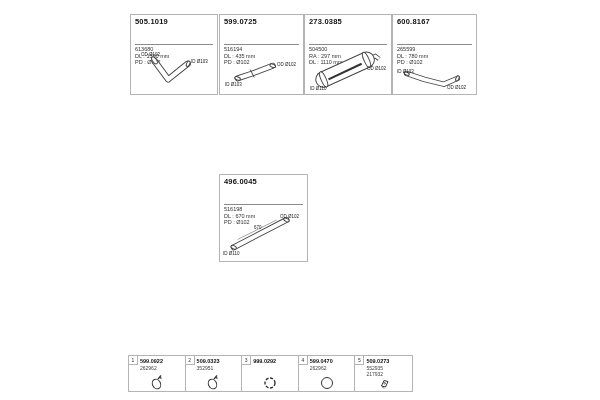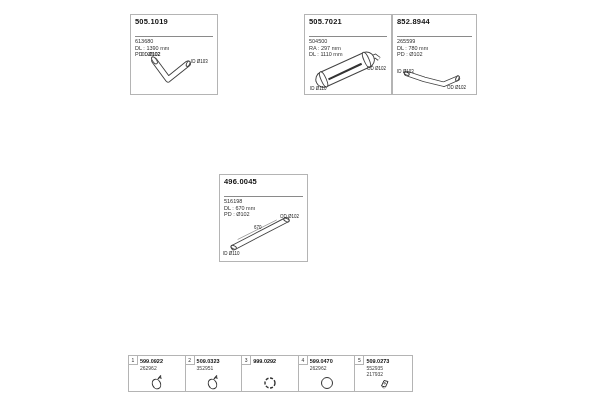--- a/index.html
+++ b/index.html
@@ -1,19 +1,19 @@
 <!DOCTYPE html>
 <html><head>
 <meta charset="utf-8">
 <style>
   html,body{margin:0;padding:0;}
   body{width:600px;height:400px;background:#ffffff;font-family:"Liberation Sans",sans-serif;}
   .canvas{position:relative;width:600px;height:400px;background:#fff;overflow:hidden;}
   .pbox{position:absolute;border:1px solid #b4b4b4;background:#fff;box-sizing:border-box;}
-  .hdr{margin:2px 4px 0 4px;font-size:7.5px;font-weight:bold;color:#111;border-bottom:1px solid #8a8a8a;padding-bottom:10px;letter-spacing:.2px;}
+  .hdr{margin:2px 4px 0 4px;font-size:7.5px;font-weight:bold;color:#111;border-bottom:1px solid #8a8a8a;padding-bottom:18px;letter-spacing:.2px;}
   .ref{margin:1px 4px 0 4px;font-size:5.5px;color:#333;line-height:6.5px;}
   .spec{margin:0 4px;font-size:5.5px;color:#333;line-height:6.5px;}
   svg.draw{position:absolute;left:0;top:0;width:100%;height:100%;pointer-events:none;}
   .dlabel{position:absolute;font-size:4.5px;color:#222;white-space:nowrap;line-height:5px;}
   .acc-table{position:absolute;left:128px;top:355px;width:285px;height:37px;border:1px solid #b4b4b4;box-sizing:border-box;display:flex;background:#fff;}
   .acc-cell{position:relative;width:57px;box-sizing:border-box;border-right:1px solid #b4b4b4;}
   .acc-cell:last-child{border-right:none;}
   .idx{position:absolute;top:0;left:0;width:8px;height:8px;border-right:1px solid #b4b4b4;border-bottom:1px solid #b4b4b4;font-size:5px;line-height:8px;text-align:center;color:#333;}
   .acc-pn{position:absolute;top:1.5px;left:11px;font-size:5.5px;font-weight:bold;color:#111;white-space:nowrap;}
   .acc-ref{position:absolute;left:11px;font-size:5px;color:#444;line-height:5.5px;white-space:nowrap;}
@@ -32,43 +32,58 @@
     <svg class="draw" viewBox="0 0 88 81">
       <polyline points="24,47 38,66 58,50" fill="none" stroke="#444" stroke-width="6.5" stroke-linejoin="round" stroke-linecap="round"></polyline>
       <polyline points="24,47 38,66 58,50" fill="none" stroke="#fff" stroke-width="4.5" stroke-linejoin="round" stroke-linecap="round"></polyline>
       <ellipse cx="24" cy="46.5" rx="2" ry="4.2" transform="rotate(-35 24 46.5)" fill="#fff" stroke="#444" stroke-width="1"></ellipse>
       <ellipse cx="58.5" cy="50" rx="1.6" ry="3" transform="rotate(25 58.5 50)" fill="#fff" stroke="#444" stroke-width="1"></ellipse>
     </svg>
     <span class="dlabel" style="left:10px;top:37px">OD Ø102</span>
     <span class="dlabel" style="left:60px;top:44px">ID Ø103</span>
   </div>
 
+  <div class="pbox" style="left:219px;top:14px;width:85px;height:81px">
+    <div class="hdr">599.0725</div>
+    <div class="ref">516194</div>
+    <div class="spec">DL : 435 mm</div>
+    <div class="spec">PD : Ø102</div>
+    <svg class="draw" viewBox="0 0 85 81">
+      <polyline points="18,65 33,60 54,52" fill="none" stroke="#444" stroke-width="6" stroke-linejoin="round" stroke-linecap="round"></polyline>
+      <polyline points="18,65 33,60 54,52" fill="none" stroke="#fff" stroke-width="4.2" stroke-linejoin="round" stroke-linecap="round"></polyline>
+      <ellipse cx="18" cy="65" rx="1.6" ry="3" transform="rotate(-70 18 65)" fill="#fff" stroke="#444" stroke-width="1"></ellipse>
+      <ellipse cx="54" cy="52" rx="1.6" ry="3" transform="rotate(-70 54 52)" fill="#fff" stroke="#444" stroke-width="1"></ellipse>
+      <line x1="31" y1="56" x2="35" y2="64" stroke="#444" stroke-width="1"></line>
+    </svg>
+    <span class="dlabel" style="left:5px;top:67px">ID Ø103</span>
+    <span class="dlabel" style="left:57px;top:47px">OD Ø102</span>
+  </div>
 
   <div class="pbox" style="left:304px;top:14px;width:88px;height:81px">
-    <div class="hdr">505.7021</div>
+    <div class="hdr">273.0385</div>
     <div class="ref">504500</div>
     <div class="spec">RA : 297 mm</div>
     <div class="spec">DL : 1110 mm</div>
     <svg class="draw" viewBox="0 0 88 81">
       <line x1="12" y1="70" x2="19" y2="66" stroke="#444" stroke-width="5"></line>
       <line x1="12" y1="70" x2="19" y2="66" stroke="#fff" stroke-width="3.2"></line>
       <polyline points="63,46 72,42 76,45" fill="none" stroke="#444" stroke-width="4.5"></polyline>
       <polyline points="63,46 72,42 76,45" fill="none" stroke="#fff" stroke-width="2.8"></polyline>
       <line x1="19" y1="66" x2="63" y2="46" stroke="#444" stroke-width="17" stroke-linecap="round"></line>
       <line x1="19" y1="66" x2="63" y2="46" stroke="#fff" stroke-width="15" stroke-linecap="round"></line>
       <ellipse cx="19" cy="66" rx="2.6" ry="8.4" transform="rotate(-24 19 66)" fill="#fff" stroke="#444" stroke-width="1"></ellipse>
       <ellipse cx="63" cy="46" rx="2.6" ry="8.4" transform="rotate(-24 63 46)" fill="#fff" stroke="#444" stroke-width="1"></ellipse>
       <line x1="24" y1="66" x2="58" y2="50" stroke="#333" stroke-width="2.2"></line>
     </svg>
     <span class="dlabel" style="left:5px;top:71px">ID Ø110</span>
     <span class="dlabel" style="left:62px;top:51px">OD Ø102</span>
   </div>
 
   <div class="pbox" style="left:392px;top:14px;width:85px;height:81px">
-    <div class="hdr">852.8944</div>
+    <div class="hdr">600.8167</div>
     <div class="ref">265599</div>
     <div class="spec">DL : 780 mm</div>
     <div class="spec">PD : Ø102</div>
     <svg class="draw" viewBox="0 0 85 81">
       <polyline points="14,60 32,66 52,71 66,65" fill="none" stroke="#444" stroke-width="5.5" stroke-linejoin="round" stroke-linecap="round"></polyline>
       <polyline points="14,60 32,66 52,71 66,65" fill="none" stroke="#fff" stroke-width="3.8" stroke-linejoin="round" stroke-linecap="round"></polyline>
       <ellipse cx="14" cy="60" rx="1.5" ry="2.8" transform="rotate(-65 14 60)" fill="#fff" stroke="#444" stroke-width="1"></ellipse>
       <ellipse cx="66" cy="65" rx="1.5" ry="2.8" transform="rotate(25 66 65)" fill="#fff" stroke="#444" stroke-width="1"></ellipse>
     </svg>
     <span class="dlabel" style="left:4px;top:54px">ID Ø103</span>

